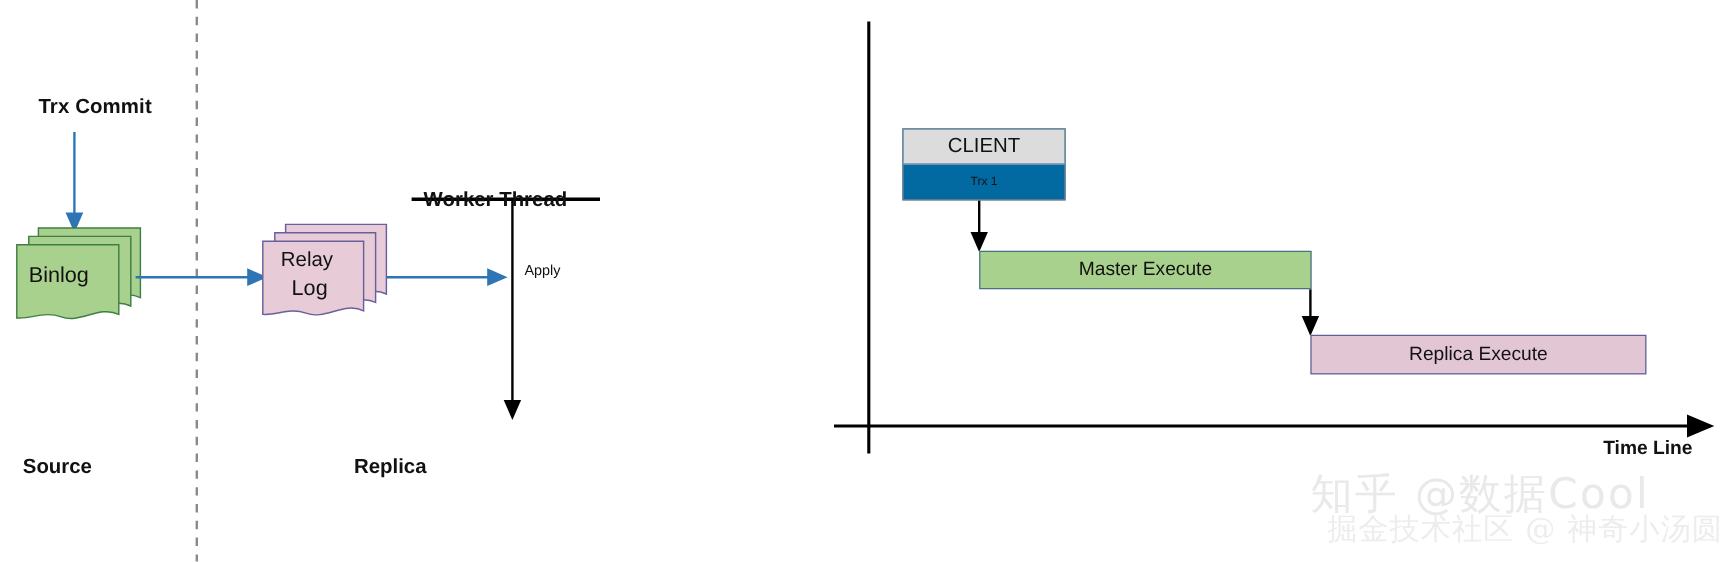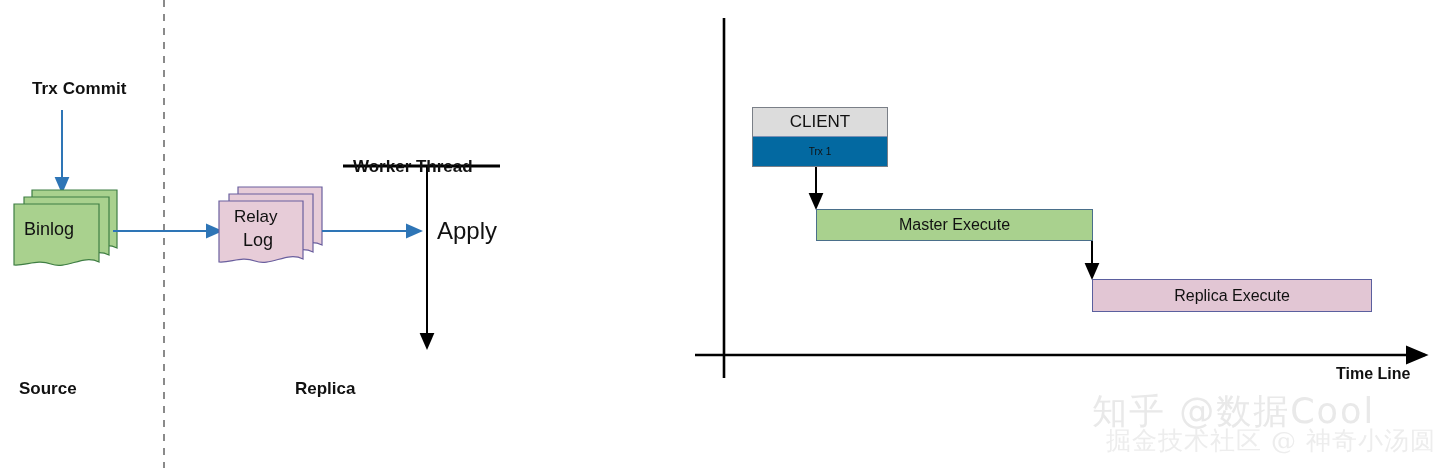--- a/index.html
+++ b/index.html
@@ -42,21 +42,21 @@
     margin-left: 20px;
   }
   .lbl-worker-thread {
     left: 353px; top: 142px;
     font-size: 17px;
     font-weight: bold;
     margin-top: 16px;
   }
   .lbl-apply {
     left: 437px; top: 219px;
-    font-size: 24px;
+    font-size: 12px;
     font-weight: normal;
   }
   .lbl-source {
     left: 19px; top: 380px;
     font-size: 17px;
     font-weight: bold;
   }
   .lbl-replica {
     left: 295px; top: 380px;
     font-size: 17px;

